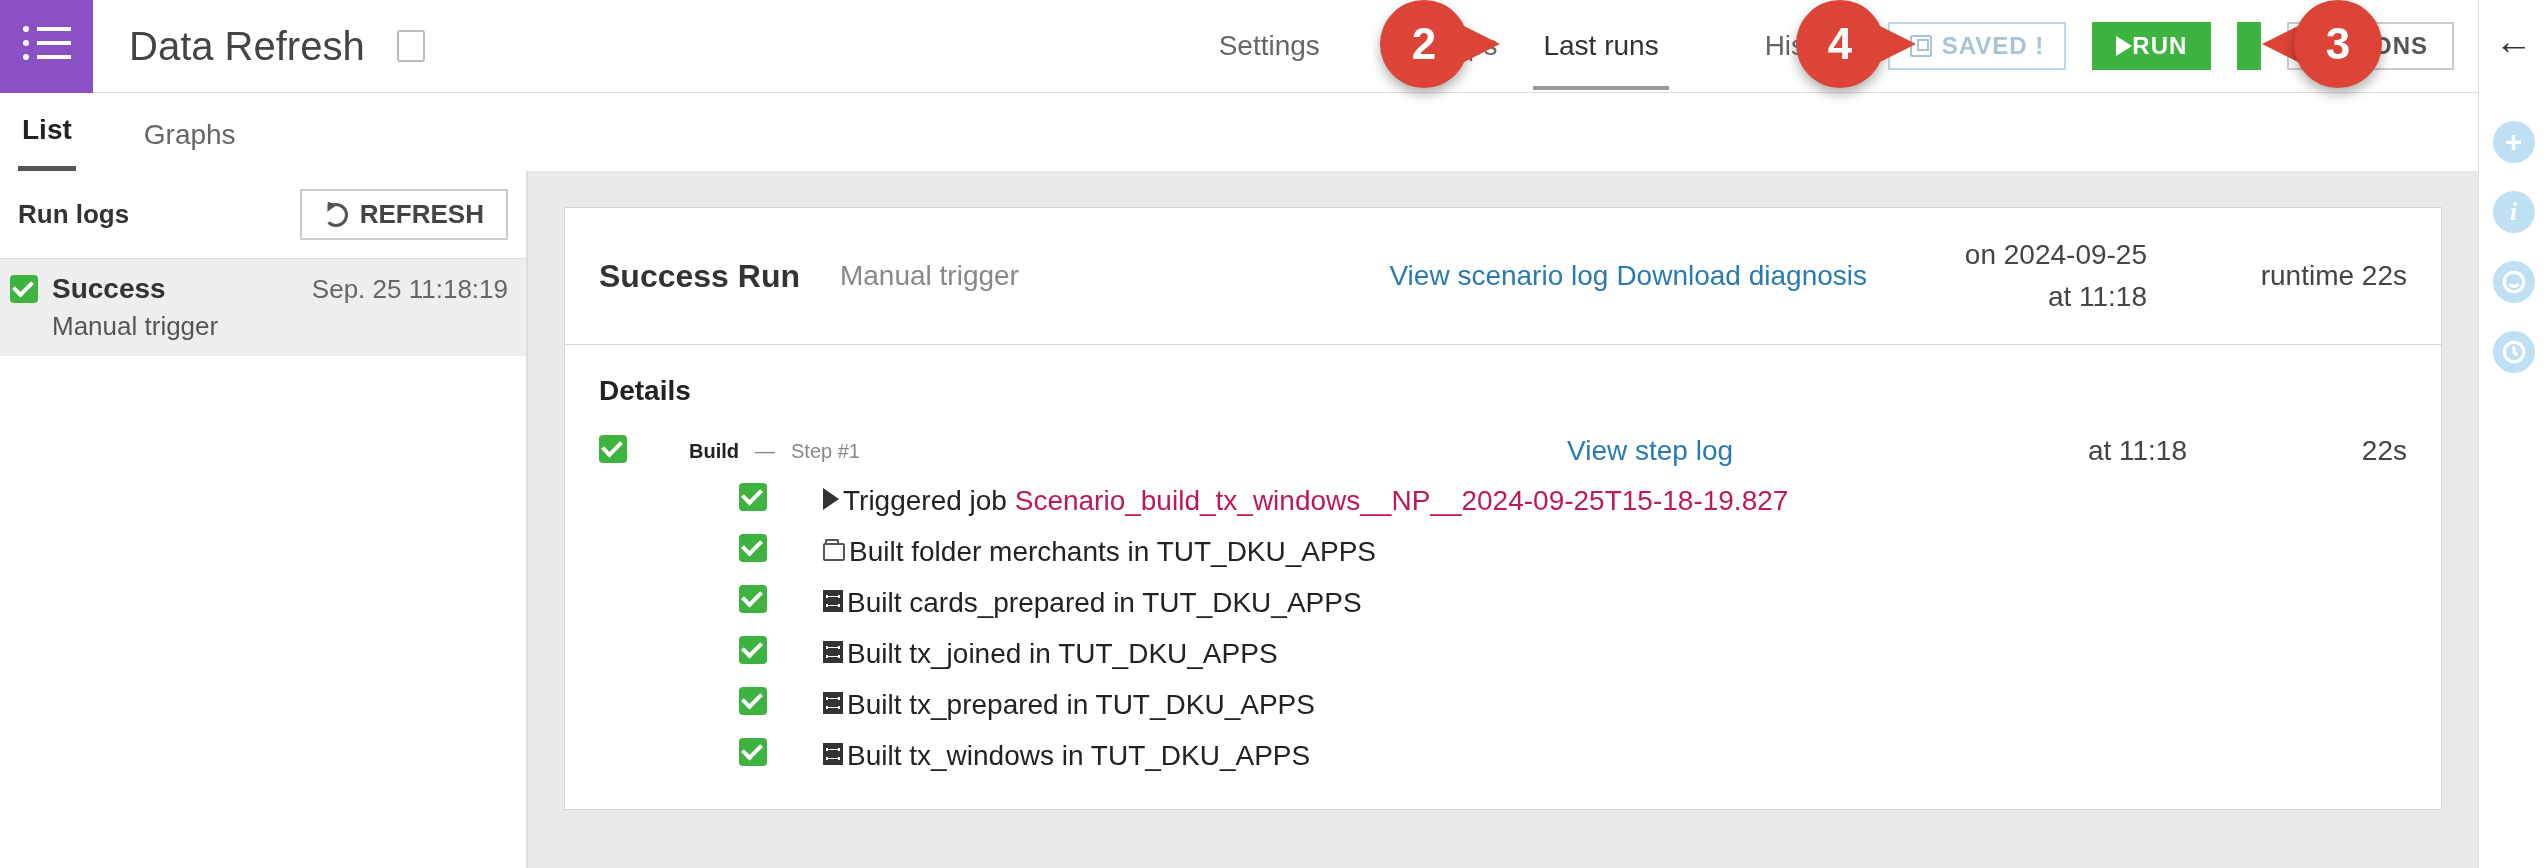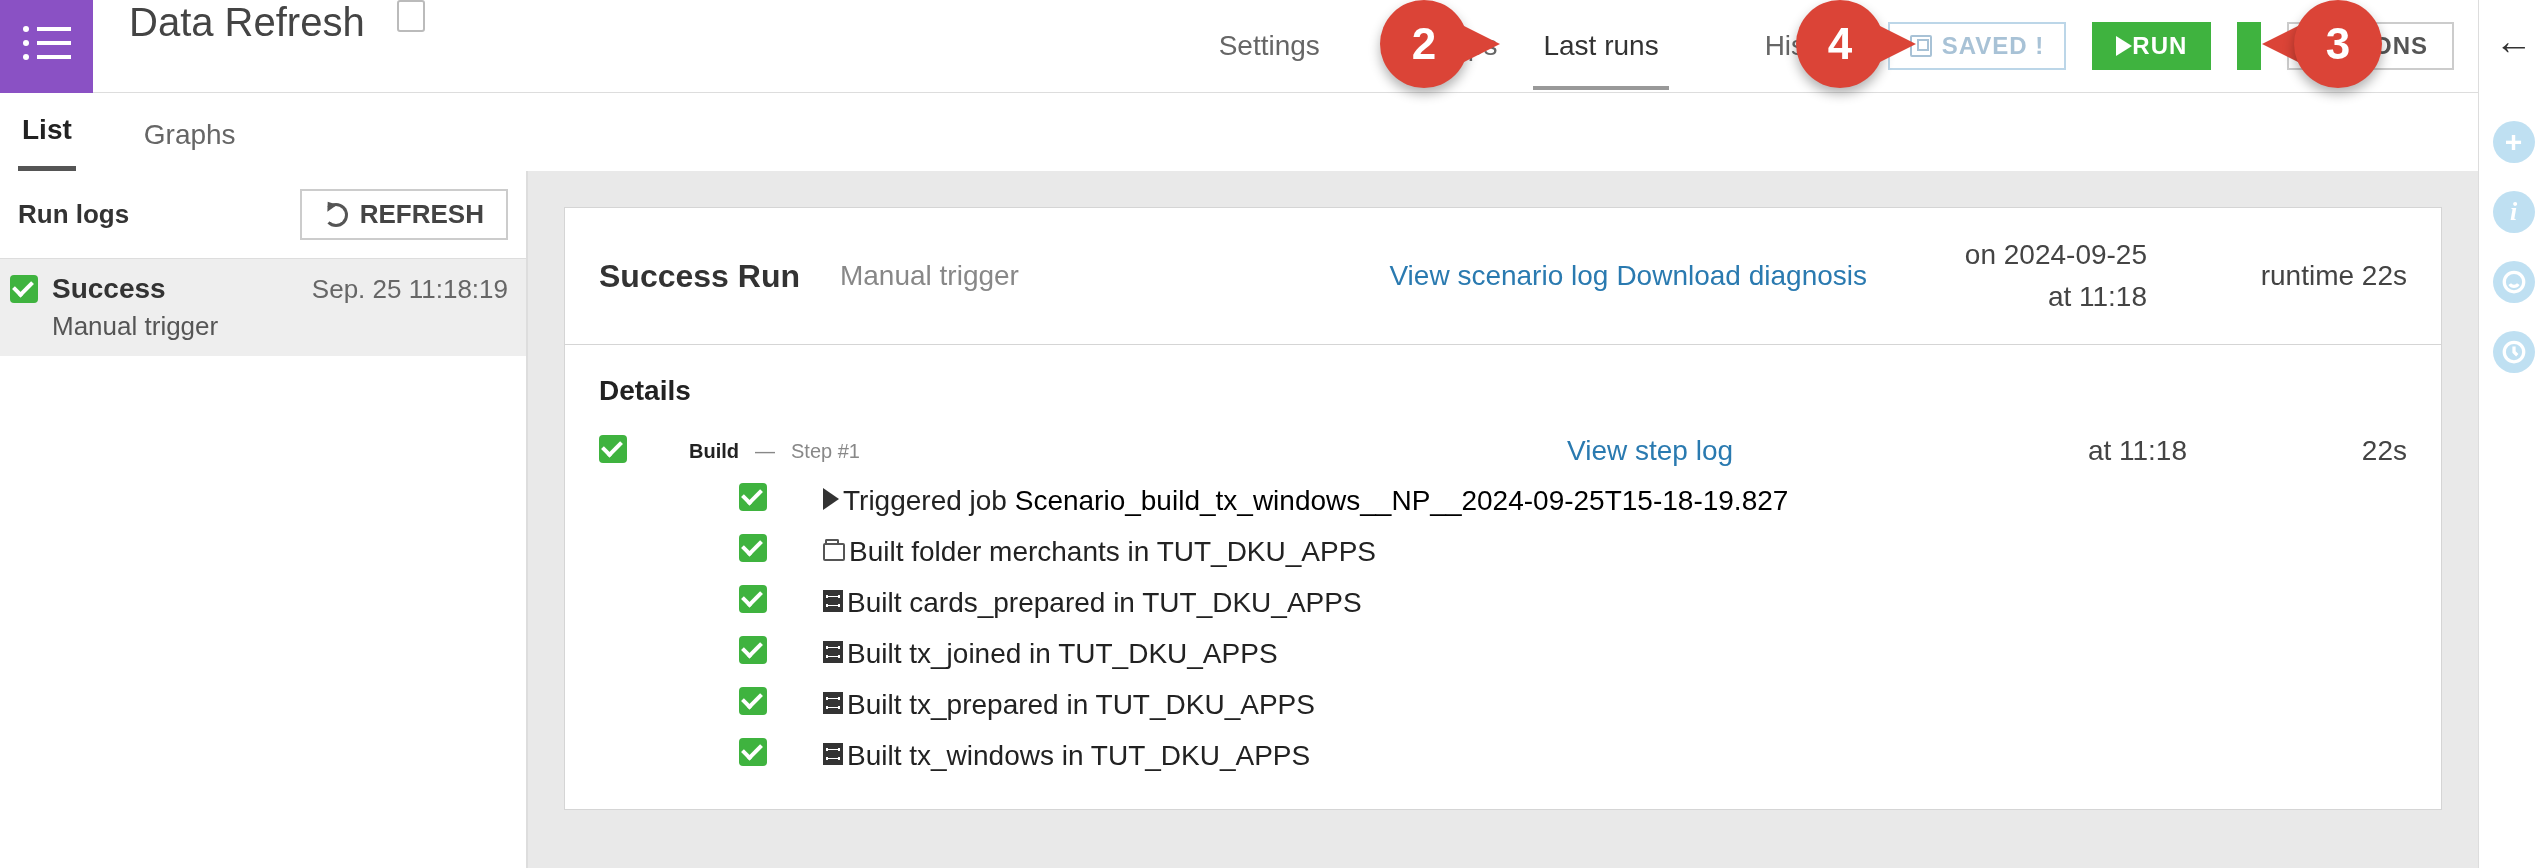--- a/index.html
+++ b/index.html
@@ -4,21 +4,21 @@
 <style>
   * { box-sizing: border-box; }
   html, body { margin:0; padding:0; font-family: -apple-system, "Helvetica Neue", Helvetica, Arial, sans-serif; color:#222; background:#fff; }
   body { width:2548px; height:868px; overflow:hidden; }
 
   
   .topbar {
     height:93px; border-bottom:1px solid #ddd; display:flex; align-items:center;
     padding-right:100px; position:relative; background:#fff;
   }
-  .topbar-left { display:flex; gap:28px; flex:0 0 auto; }
+  .topbar-left { display:flex; align-items:center; gap:28px; flex:0 0 auto; }
   .hamburger-box {
     width:93px; height:93px; background:#8a51c4; display:flex; align-items:center; justify-content:center;
   }
   .hamburger-icon { width:48px; height:40px; }
   .hamburger-icon .row { display:flex; align-items:center; gap:8px; margin-bottom:8px; }
   .hamburger-icon .dot { width:6px; height:6px; background:#fff; border-radius:50%; }
   .hamburger-icon .line { height:4px; background:#fff; flex:1; }
   .page-title { font-size:40px; font-weight:400; color:#444; margin-left:8px; }
   .copy-icon {
     width:28px; height:32px; border:2px solid #bbb; border-radius:3px; position:relative; margin-left:4px;
@@ -139,21 +139,21 @@
   .step-row .st-main { flex:1; font-size:20px; display:flex; align-items:flex-start; gap:10px; }
   .step-row .st-link { width:420px; }
   .step-row .st-link a { color:#2a7ab0; font-size:28px; text-decoration:none; }
   .step-row .st-time { width:200px; text-align:right; font-size:28px; color:#444; }
   .step-row .st-dur  { width:220px; text-align:right; font-size:28px; color:#444; }
   .step-row .bold { font-weight:700; }
   .step-row .dash { color:#888; margin:0 6px; }
 
   .sub-row { display:flex; align-items:center; gap:24px; padding:8px 0 8px 140px; font-size:28px; }
   .sub-row .chk { width:60px; }
-  .sub-row a { color:#000000; text-decoration:none; }
+  .sub-row a { color:#be185d; text-decoration:none; }
 
   .chk-box {
     width:28px; height:28px; background:#3fb33f; border-radius:4px; position:relative; display:inline-block;
   }
   .chk-box::after {
     content:""; position:absolute; left:7px; top:2px; width:8px; height:15px;
     border-right:4px solid #fff; border-bottom:4px solid #fff; transform:rotate(45deg);
   }
   .play-small {
     width:0; height:0; border-left:16px solid #333; border-top:11px solid transparent; border-bottom:11px solid transparent;

